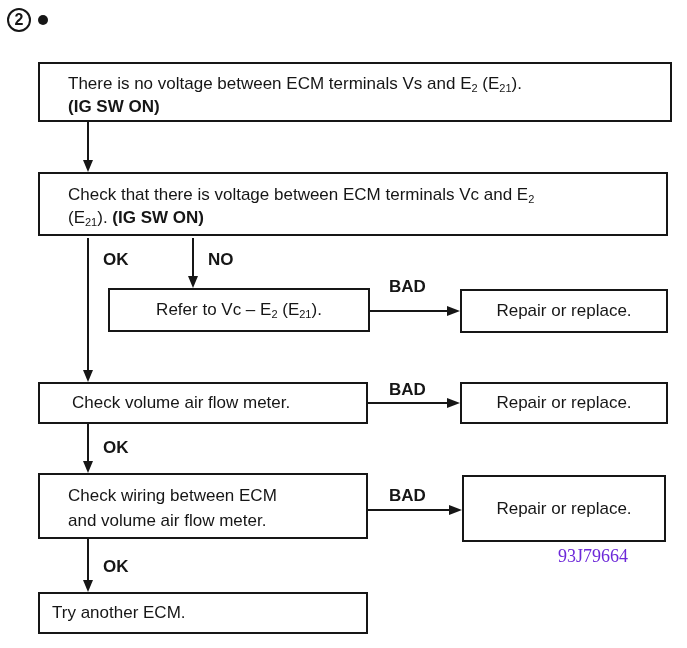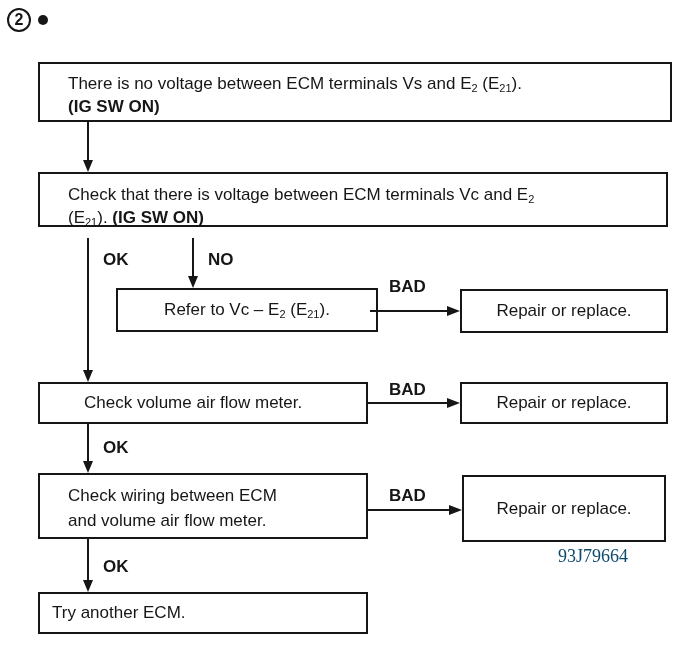--- a/index.html
+++ b/index.html
@@ -56,61 +56,61 @@
     width:10px;height:10px;border-radius:50%;
     background:#161616;
   }
   .header-title{
     position:absolute;left:59px;top:9px;
     font-size:18px;font-weight:bold;white-space:nowrap;
   }
   .figure-code{
     position:absolute;left:558px;top:546px;
     font-family:"Liberation Serif","DejaVu Serif",serif;
-    font-size:18px;color:#0c4a6e;
+    font-size:18px;color:#6d28d9;
   }
 </style>
 </head>
 <body>
 
 <div id="canvas">
 
   <div class="step-circle">2</div>
   <div class="bullet"></div>
 
   <div class="fbox" style="left:38px;top:62px;width:634px;height:60px;padding:8px 18px 0 28px;line-height:23px;">
     <div>There is no voltage between ECM terminals Vs and E<sub>2</sub> (E<sub>21</sub>).</div>
     <div class="bold">(IG SW ON)</div>
   </div>
 
   <div class="vline" style="left:87px;top:122px;height:39px;"></div>
   <div class="head-down" style="left:83px;top:160px;"></div>
 
-  <div class="fbox" style="left:38px;top:172px;width:630px;height:55px;padding:9px 18px 0 28px;line-height:23px;">
+  <div class="fbox" style="left:38px;top:172px;width:630px;height:64px;padding:9px 18px 0 28px;line-height:23px;">
     <div>Check that there is voltage between ECM terminals Vc and E<sub>2</sub></div>
     <div><span>(E<sub>21</sub>). </span><span class="bold">(IG SW ON)</span></div>
   </div>
 
   <div class="vline" style="left:87px;top:238px;height:132px;"></div>
   <div class="head-down" style="left:83px;top:370px;"></div>
   <div class="label" style="left:103px;top:250px;">OK</div>
 
   <div class="vline" style="left:192px;top:238px;height:39px;"></div>
   <div class="head-down" style="left:188px;top:276px;"></div>
   <div class="label" style="left:208px;top:250px;">NO</div>
 
-  <div class="fbox center" style="left:108px;top:288px;width:262px;height:44px;line-height:40px;margin-left:8px;">Refer to Vc – E<sub>2</sub> (E<sub>21</sub>).</div>
+  <div class="fbox center" style="left:108px;top:288px;width:262px;height:44px;line-height:40px;">Refer to Vc – E<sub>2</sub> (E<sub>21</sub>).</div>
 
   <div class="label" style="left:389px;top:277px;">BAD</div>
   <div class="hline" style="left:370px;top:310px;width:77px;"></div>
   <div class="head-right" style="left:447px;top:306px;"></div>
 
   <div class="fbox center" style="left:460px;top:289px;width:208px;height:44px;line-height:40px;">Repair or replace.</div>
 
-  <div class="fbox" style="left:38px;top:382px;width:330px;height:42px;padding-left:44px;line-height:38px;">Check volume air flow meter.</div>
+  <div class="fbox" style="left:38px;top:382px;width:330px;height:42px;padding-left:32px;line-height:38px;">Check volume air flow meter.</div>
 
   <div class="label" style="left:389px;top:380px;">BAD</div>
   <div class="hline" style="left:368px;top:402px;width:79px;"></div>
   <div class="head-right" style="left:447px;top:398px;"></div>
 
   <div class="fbox center" style="left:460px;top:382px;width:208px;height:42px;line-height:38px;">Repair or replace.</div>
 
   <div class="vline" style="left:87px;top:424px;height:38px;"></div>
   <div class="head-down" style="left:83px;top:461px;"></div>
   <div class="label" style="left:103px;top:438px;">OK</div>

